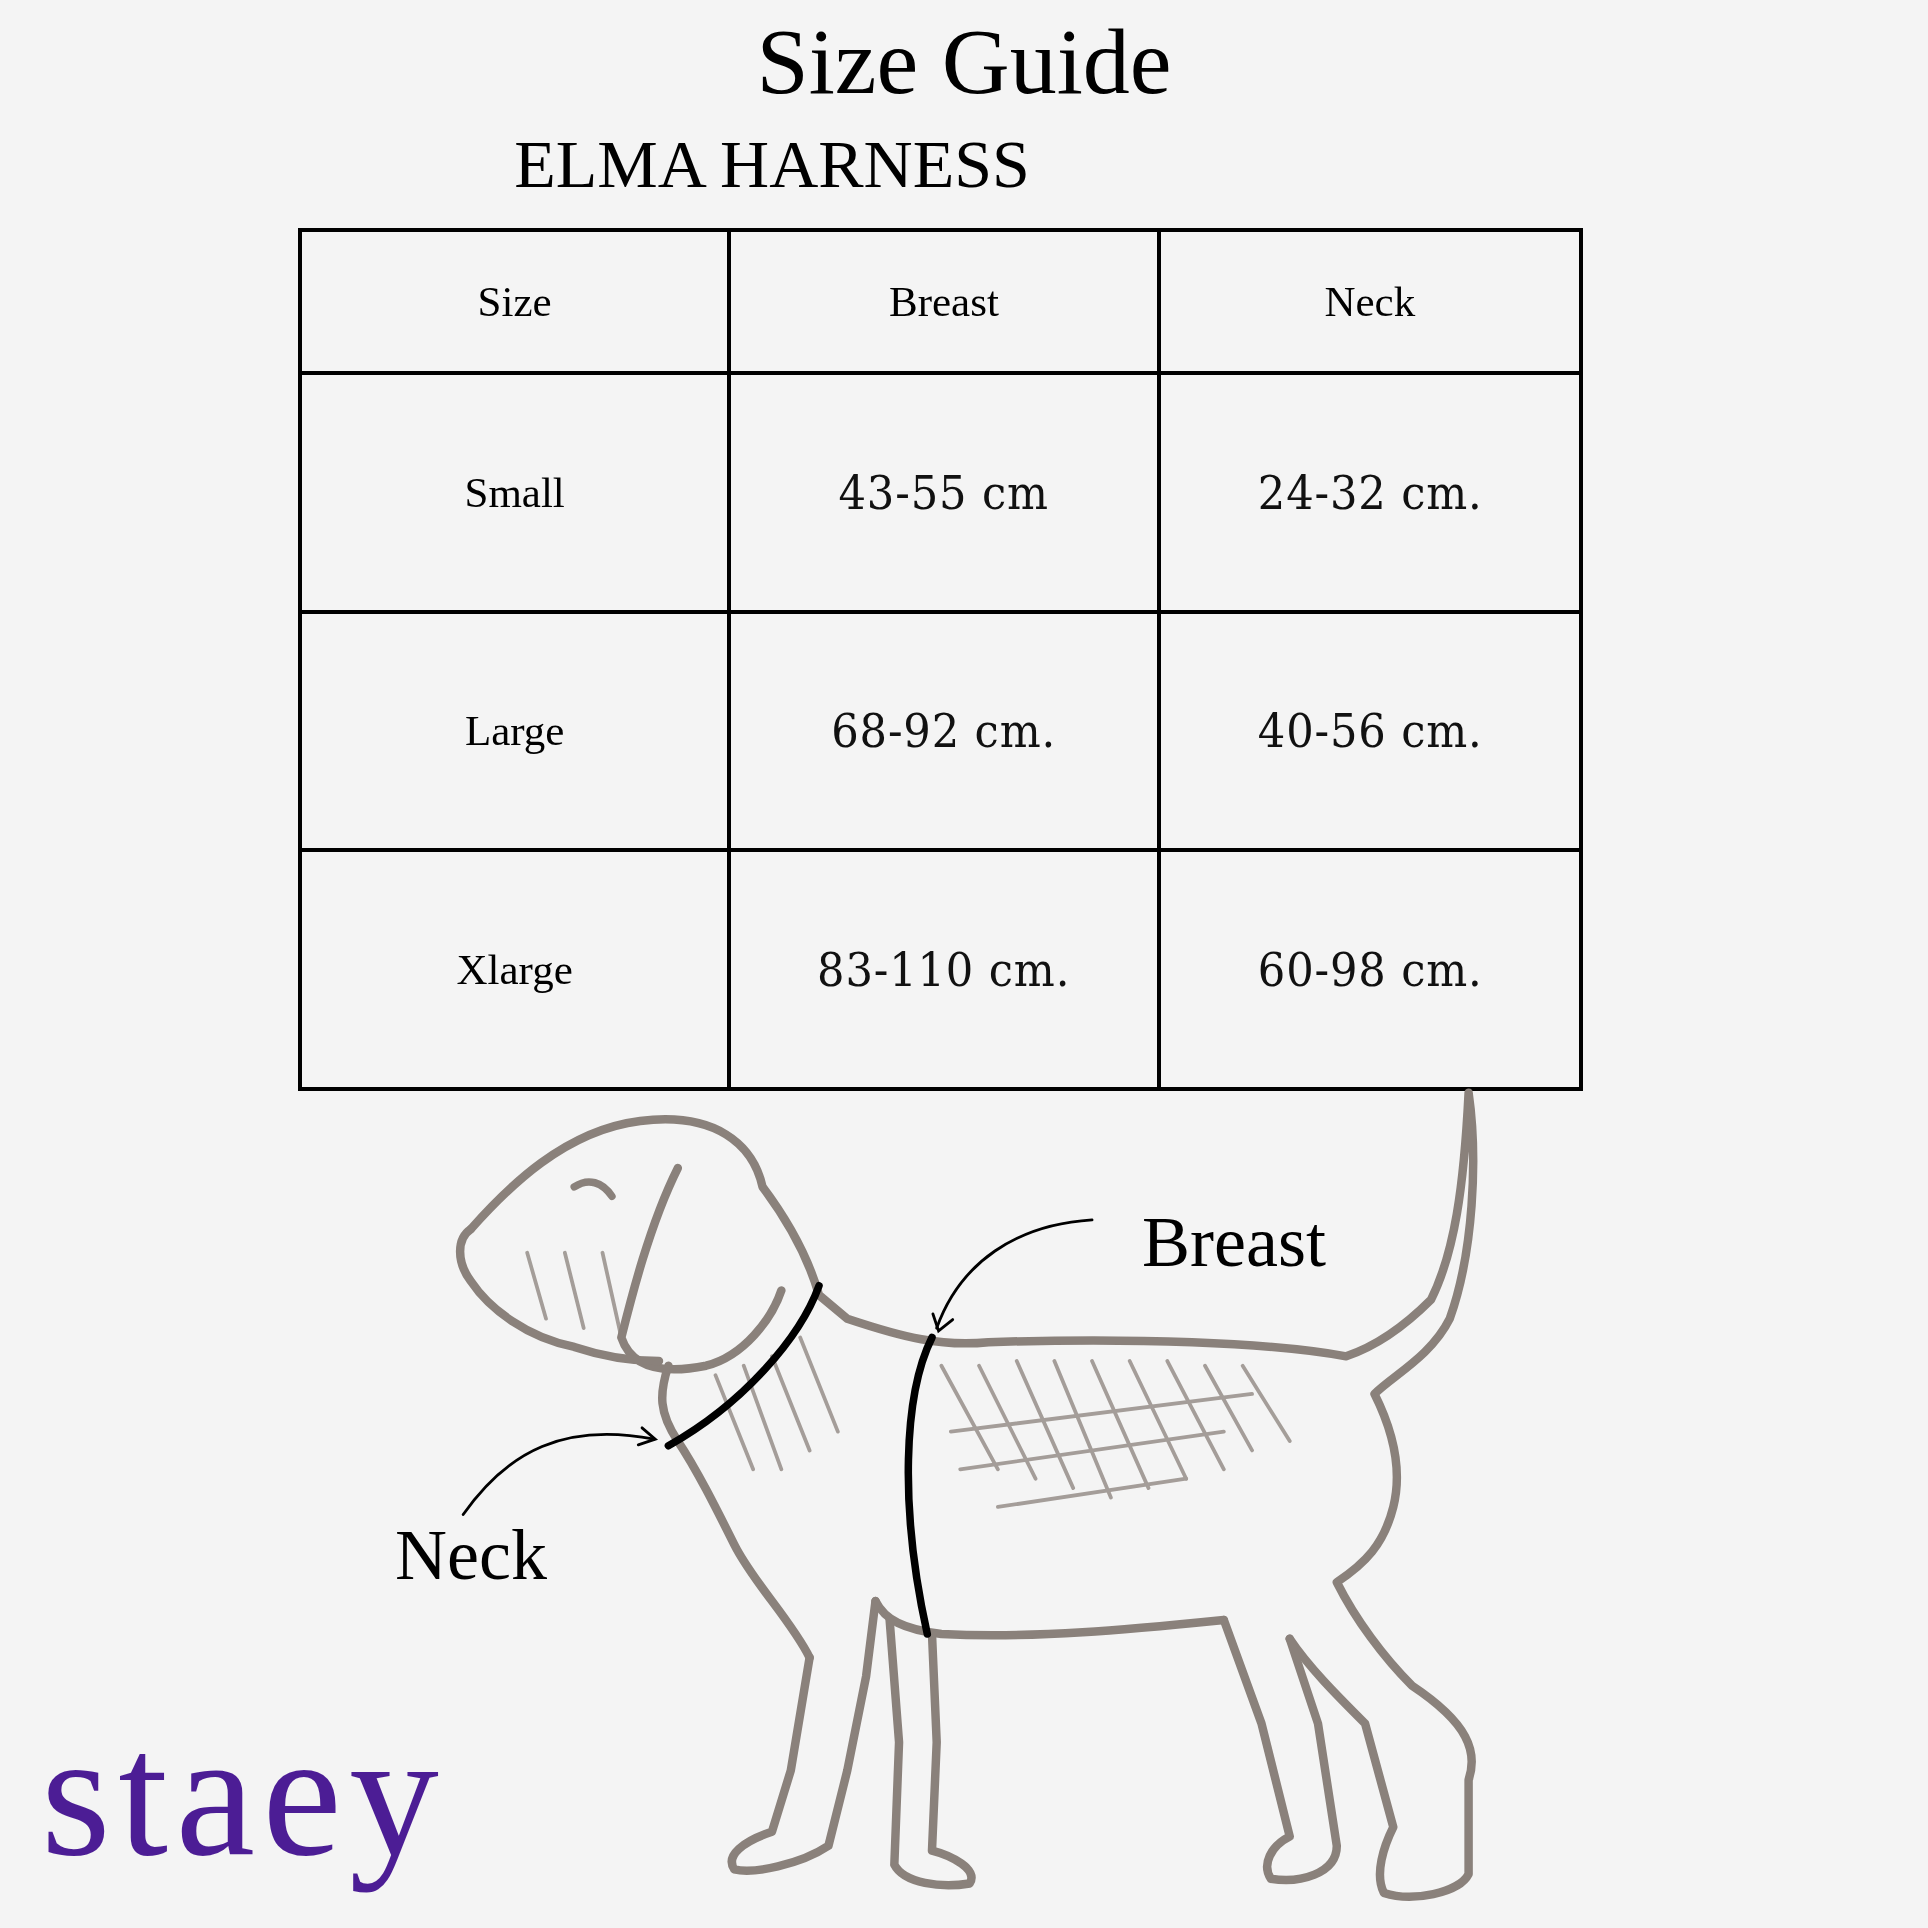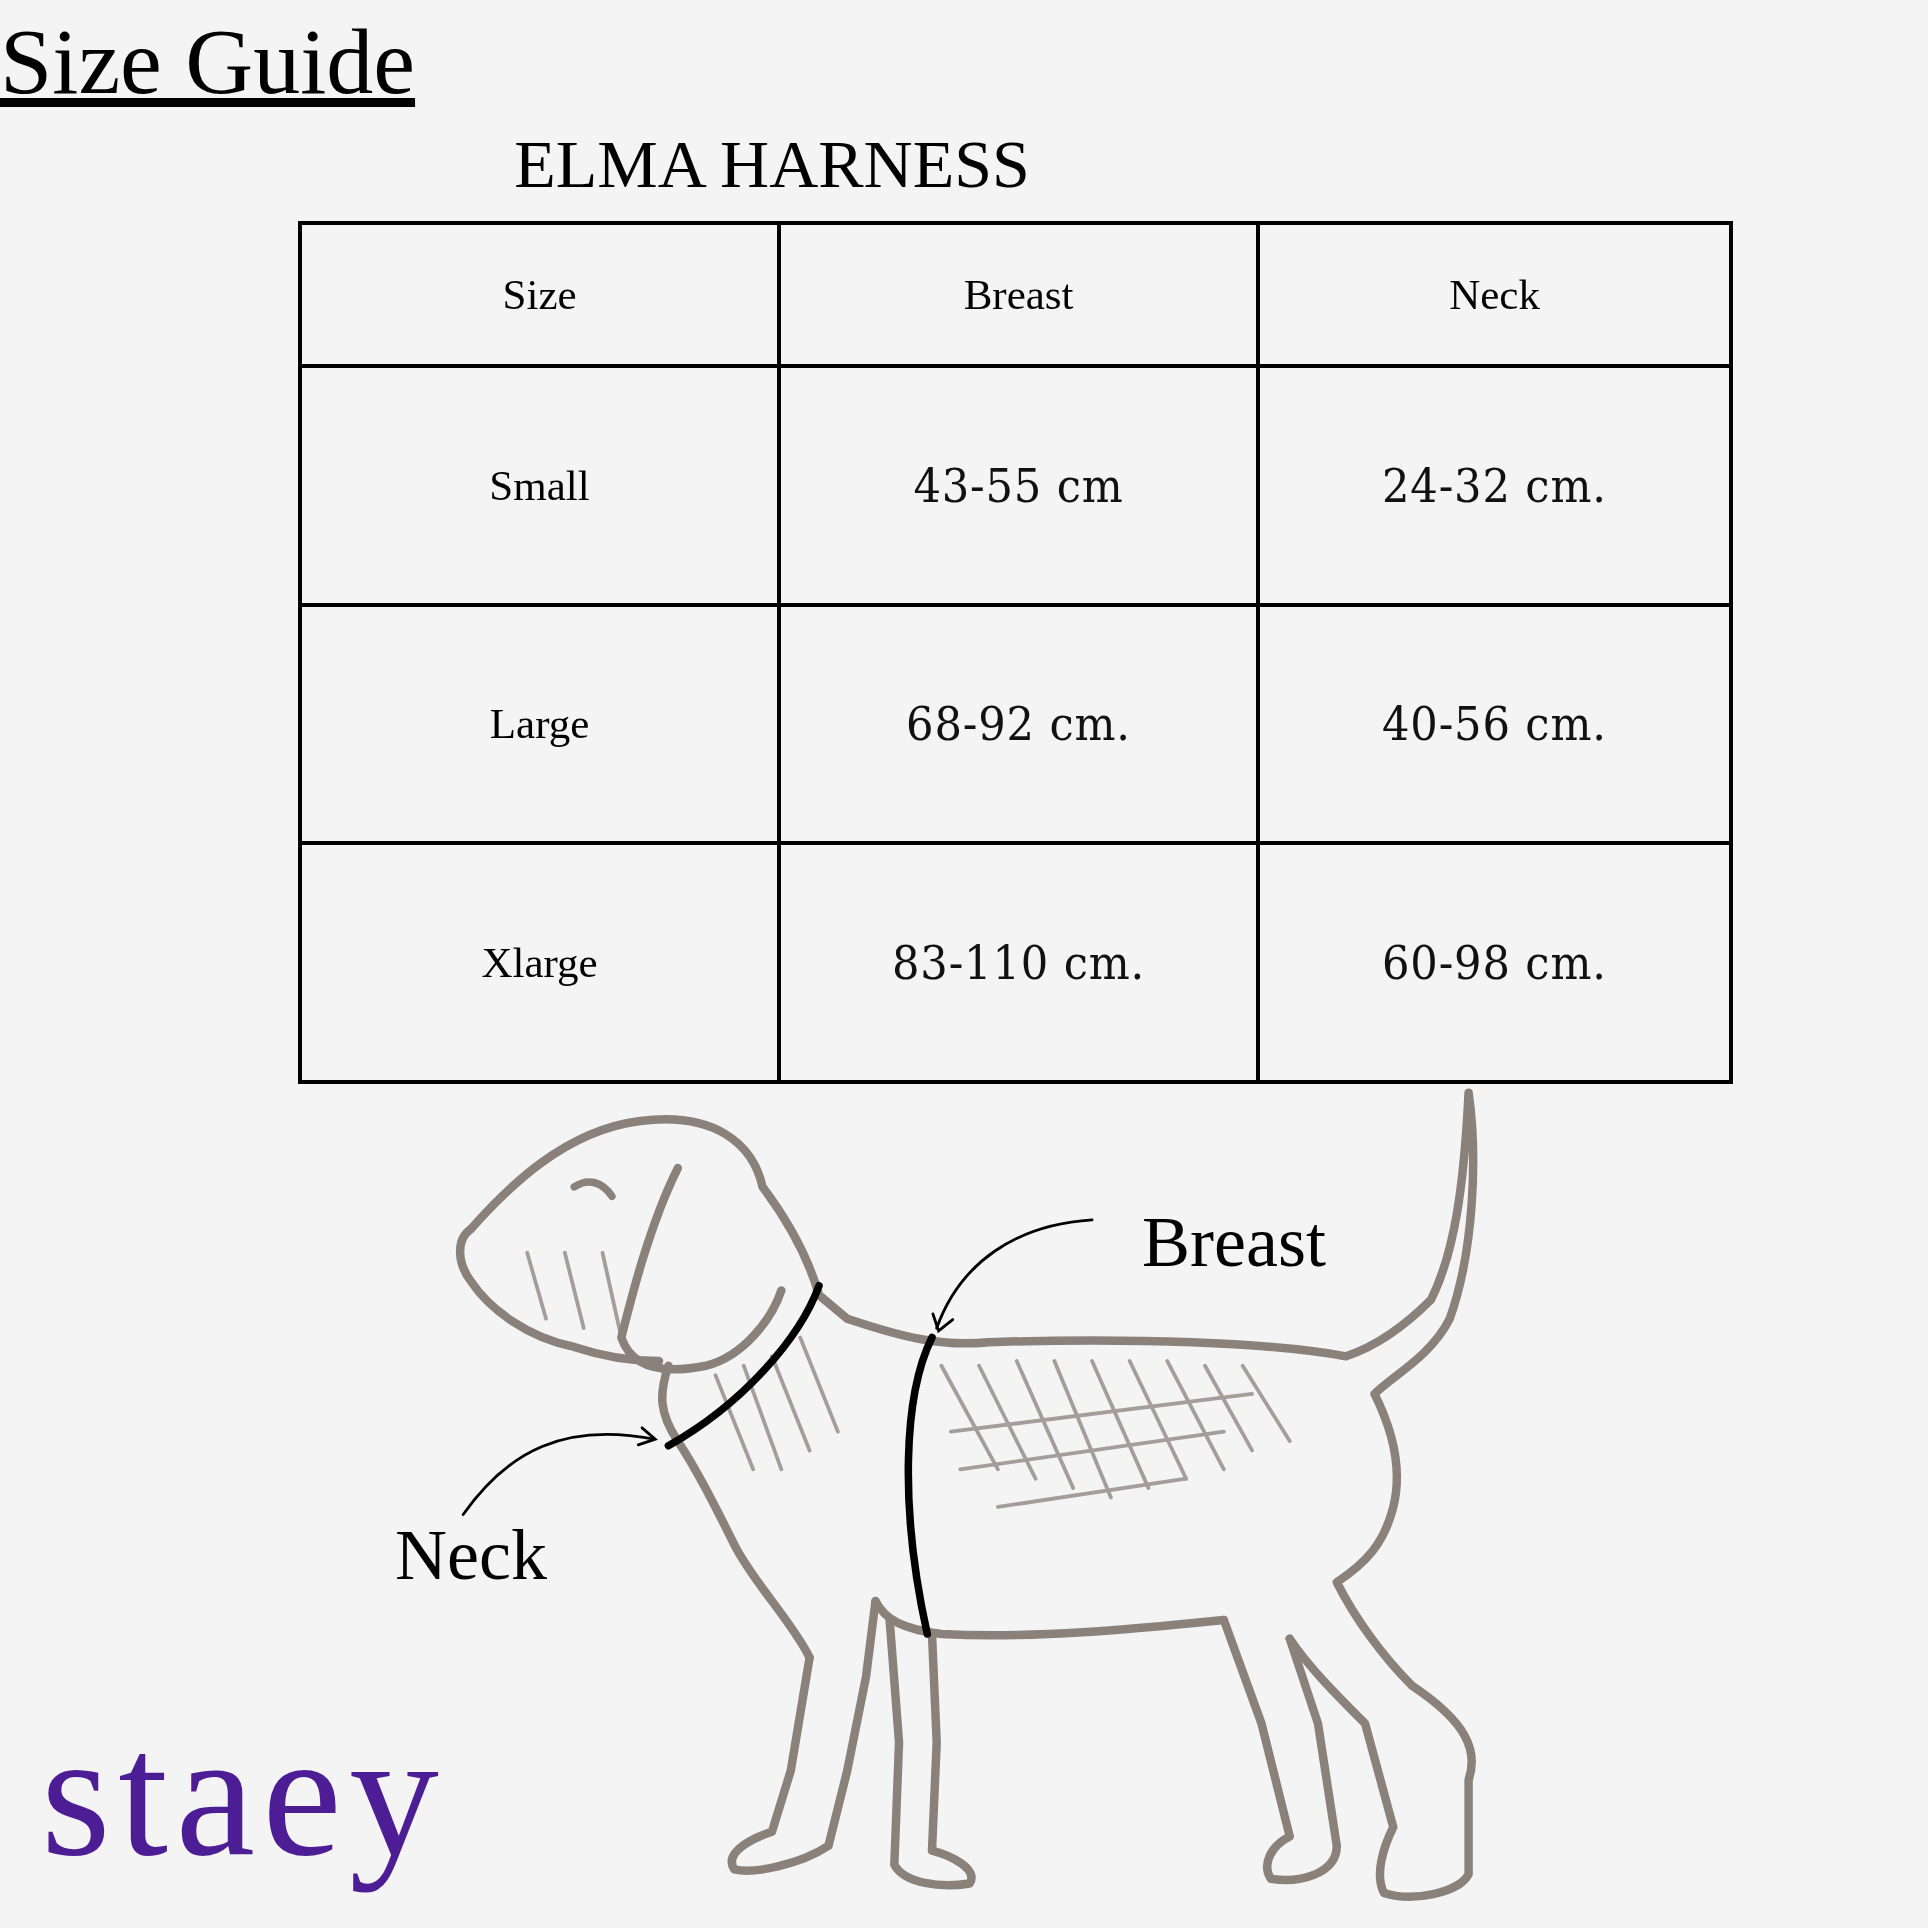--- a/index.html
+++ b/index.html
@@ -4,29 +4,29 @@
 <style>
   html, body { margin: 0; padding: 0; }
   body {
     width: 1928px; height: 1928px; overflow: hidden;
     background: #f4f4f4; position: relative;
     font-family: "Liberation Serif", "DejaVu Serif", serif;
     color: #000;
   }
   .title {
     position: absolute; left: 0; width: 1928px; top: 0px;
-    text-align: left; font-size: 94px; line-height: 122px; margin: 0; font-weight: normal; text-decoration: underline;
+    text-align: center; font-size: 94px; line-height: 122px; margin: 0; font-weight: normal;
   }
   .subtitle {
     position: absolute; left: 0; width: 1544px; top: 122px;
     text-align: center; font-size: 68px; line-height: 85px; margin: 0; font-weight: normal;
   }
   table.size-table {
-    position: absolute; left: 298px; top: 221px;
-    width: 1435px; height: 863px;
+    position: absolute; left: 298px; top: 228px;
+    width: 1285px; height: 863px;
     border-collapse: collapse; table-layout: fixed;
   }
   table.size-table td, table.size-table th {
     border: 4.7px solid #000; text-align: center; vertical-align: middle;
     font-weight: normal; height: 139px; padding: 0;
   }
   table.size-table th { font-size: 43px; }
   td.size-cell { font-size: 43px; }
   td.measure-cell {
     font-size: 47px; letter-spacing: 0.9px; color: #111;

